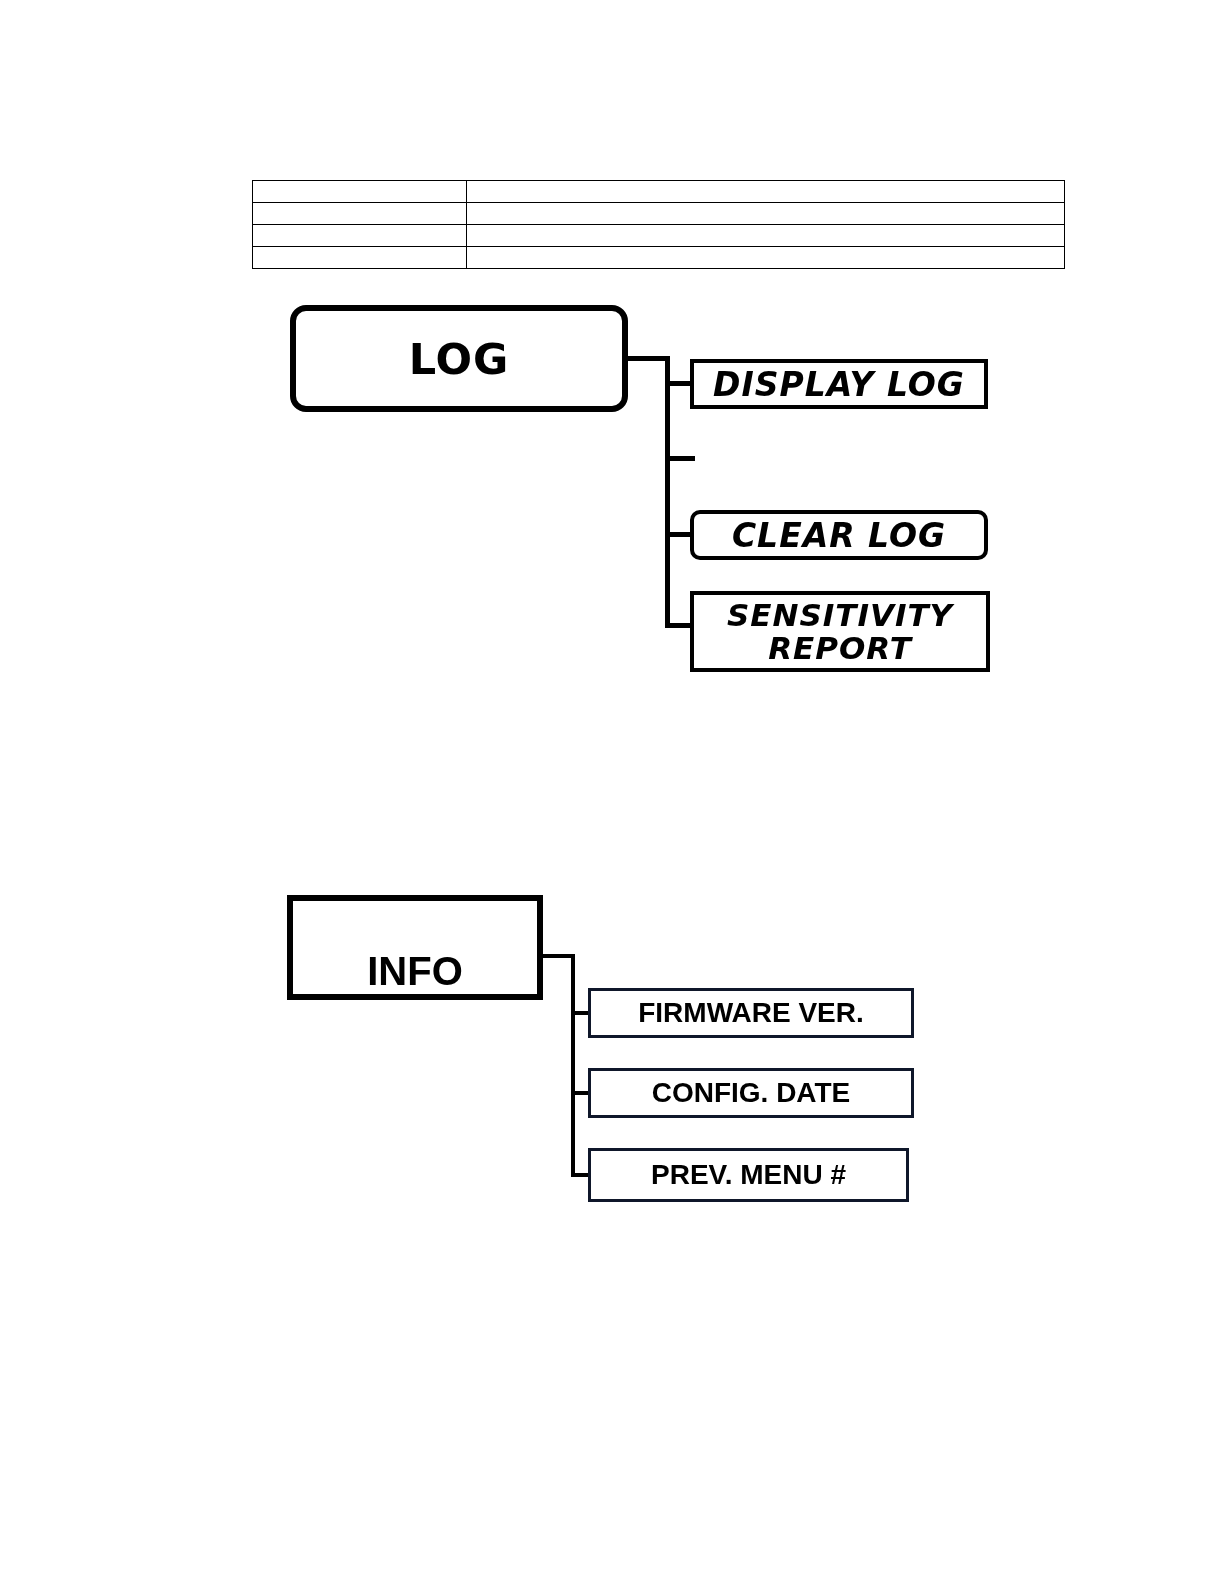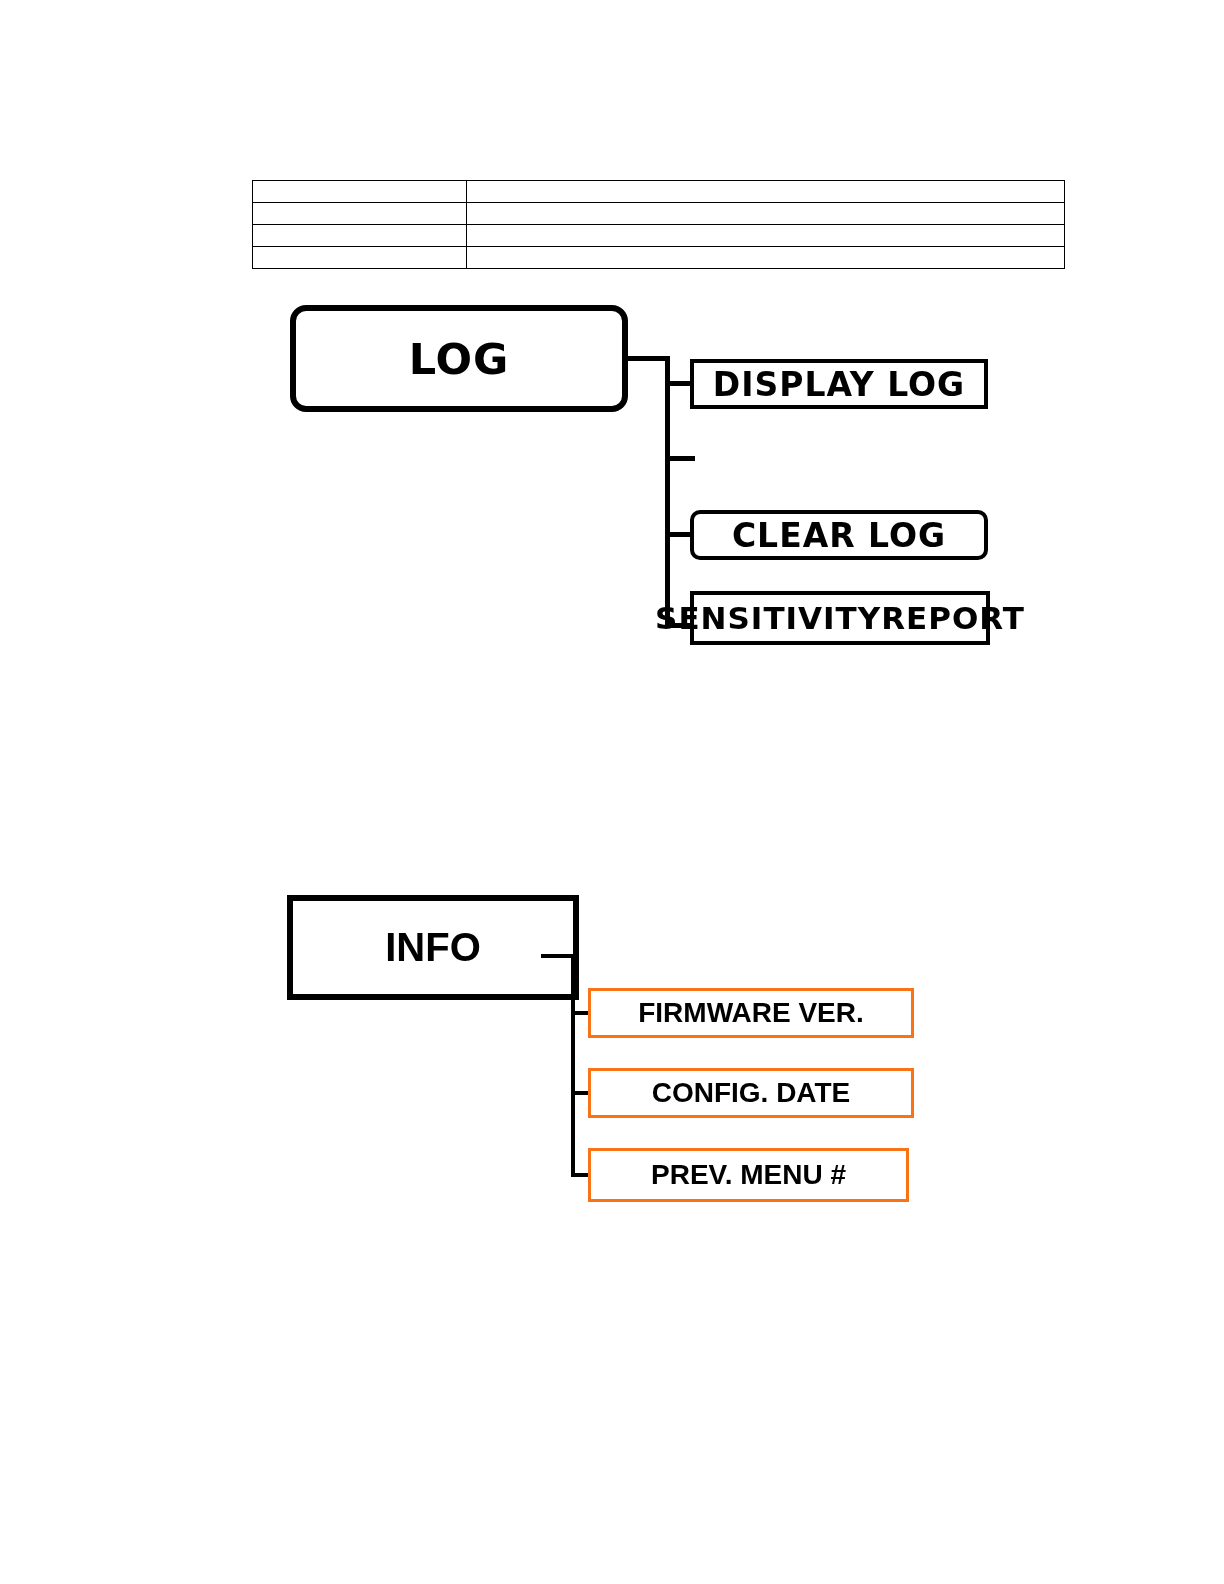--- a/index.html
+++ b/index.html
@@ -49,23 +49,24 @@
     align-items: center;
     justify-content: center;
     text-align: center;
     color: #000000;
   }
   .node-root {
     border: 6px solid #000000;
   }
   .node-child {
     border: 4px solid #000000;
+    font-style: italic;
   }
   .node-child-thin {
-    border: 3px solid #f97316;
+    border: 3px solid #0f172a;
   }
 
   
   .geo {
     font-family: "DejaVu Sans", "Liberation Sans", sans-serif;
     font-weight: 700;
     letter-spacing: 1px;
   }
   
   .grot {
@@ -143,26 +144,26 @@
 
   <div class="node node-child geo label-child-log" style="left:690px; top:359px; width:298px; height:50px;">
     <span>DISPLAY LOG</span>
   </div>
 
 
   <div class="node node-child geo label-child-log" style="left:690px; top:510px; width:298px; height:50px;border-radius:10px;">
     <span>CLEAR LOG</span>
   </div>
 
-  <div class="node node-child geo label-child-log2" style="left:690px; top:591px; width:300px; height:54px; flex-direction:row; justify-content:center;">
+  <div class="node node-child geo label-child-log2" style="left:690px; top:591px; width:300px; height:81px; flex-direction:column; justify-content:center;">
     <span>SENSITIVITY</span>
     <span>REPORT</span>
   </div>
 
-  <div class="node node-root grot label-root-info" style="left:287px; top:895px; width:292px; height:105px;">
+  <div class="node node-root grot label-root-info" style="left:287px; top:895px; width:256px; height:105px;align-items:flex-end;">
     <span>INFO</span>
   </div>
 
   <div class="hline-thin" style="left:541px; top:954px; width:34px;"></div>
 
   <div class="vline-thin" style="left:571px; top:954px; height:223px;"></div>
 
   <div class="hline-thin" style="left:571px; top:1011px; width:22px;"></div>
   <div class="hline-thin" style="left:571px; top:1091px; width:22px;"></div>
   <div class="hline-thin" style="left:571px; top:1173px; width:22px;"></div>

